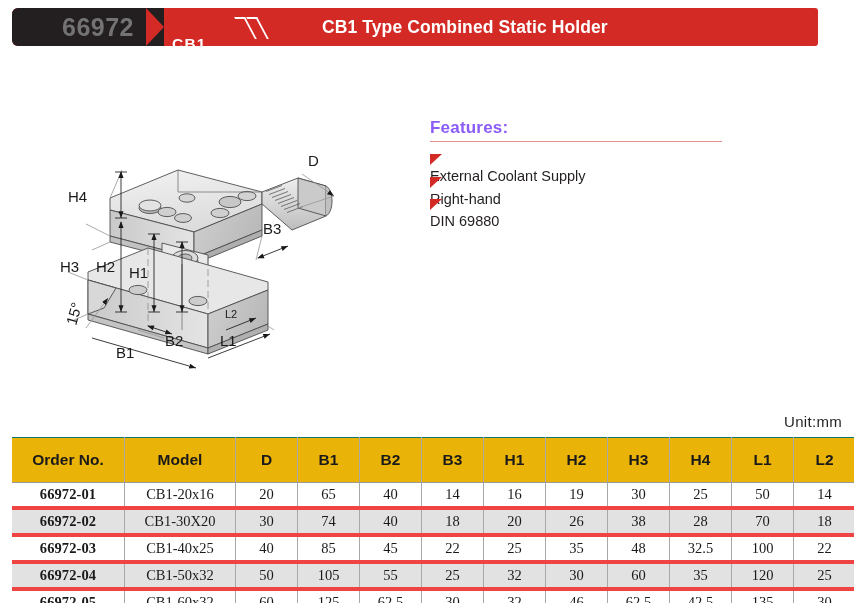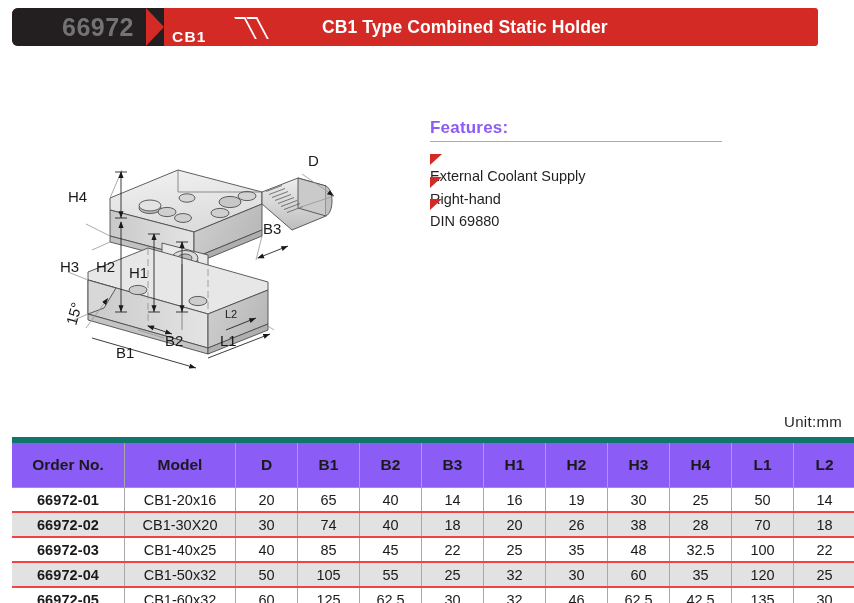--- a/index.html
+++ b/index.html
@@ -62,21 +62,21 @@
     color: #737373;
     font-size: 25px;
     font-weight: bold;
     letter-spacing: 0.5px;
     font-family: "Liberation Sans", sans-serif;
     padding-left: 19px;
   }
   #series-code {
     position: absolute;
     left: 160px;
-    top: 9px;
+    top: 16px;
     height: 38px;
     line-height: 39px;
     color: #ffffff;
     font-size: 15.5px;
     font-weight: bold;
     letter-spacing: 1.2px;
   }
   .chev {
     position: absolute;
     top: 9px;
@@ -190,32 +190,33 @@
   table#spec-table th,
   table#spec-table td {
     border-left: 1px solid #a8a8a8;
     border-right: 1px solid #a8a8a8;
     text-align: center;
     font-size: 14.5px;
     color: #1a1a1a;
     padding: 0;
   }
   table#spec-table thead th {
-    background: #8b5cf6;
+    background: #eab308;
     height: 44px;
     font-weight: bold;
     font-size: 15.5px;
-    border-top: 6px solid #0f766e;
+    border-top: 1px solid #0f766e;
     border-bottom: 1px solid #9a9a9a;
   }
   table#spec-table thead th:first-child { border-left: none; }
   table#spec-table thead th:last-child  { border-right: none; }
   table#spec-table tbody td {
     height: 23px;
-    border-bottom: 2px solid #ef4444;
+    border-bottom: 4px solid #ef4444;
+    font-family: Liberation Serif, serif;
   }
   table#spec-table tbody td:first-child { border-left: none; }
   table#spec-table tbody td:last-child  { border-right: none; }
   table#spec-table tbody tr.shaded td { background: #e2e2e2; margin-top: 45px; }
   td.col-order { font-weight: bold; font-size: 14.5px; letter-spacing: 0.1px; }
   td.col-model { font-size: 14.5px; }
 
   .w-order { width: 112px; }
   .w-model { width: 110px; }
   .w-num   { width: 61px; }

